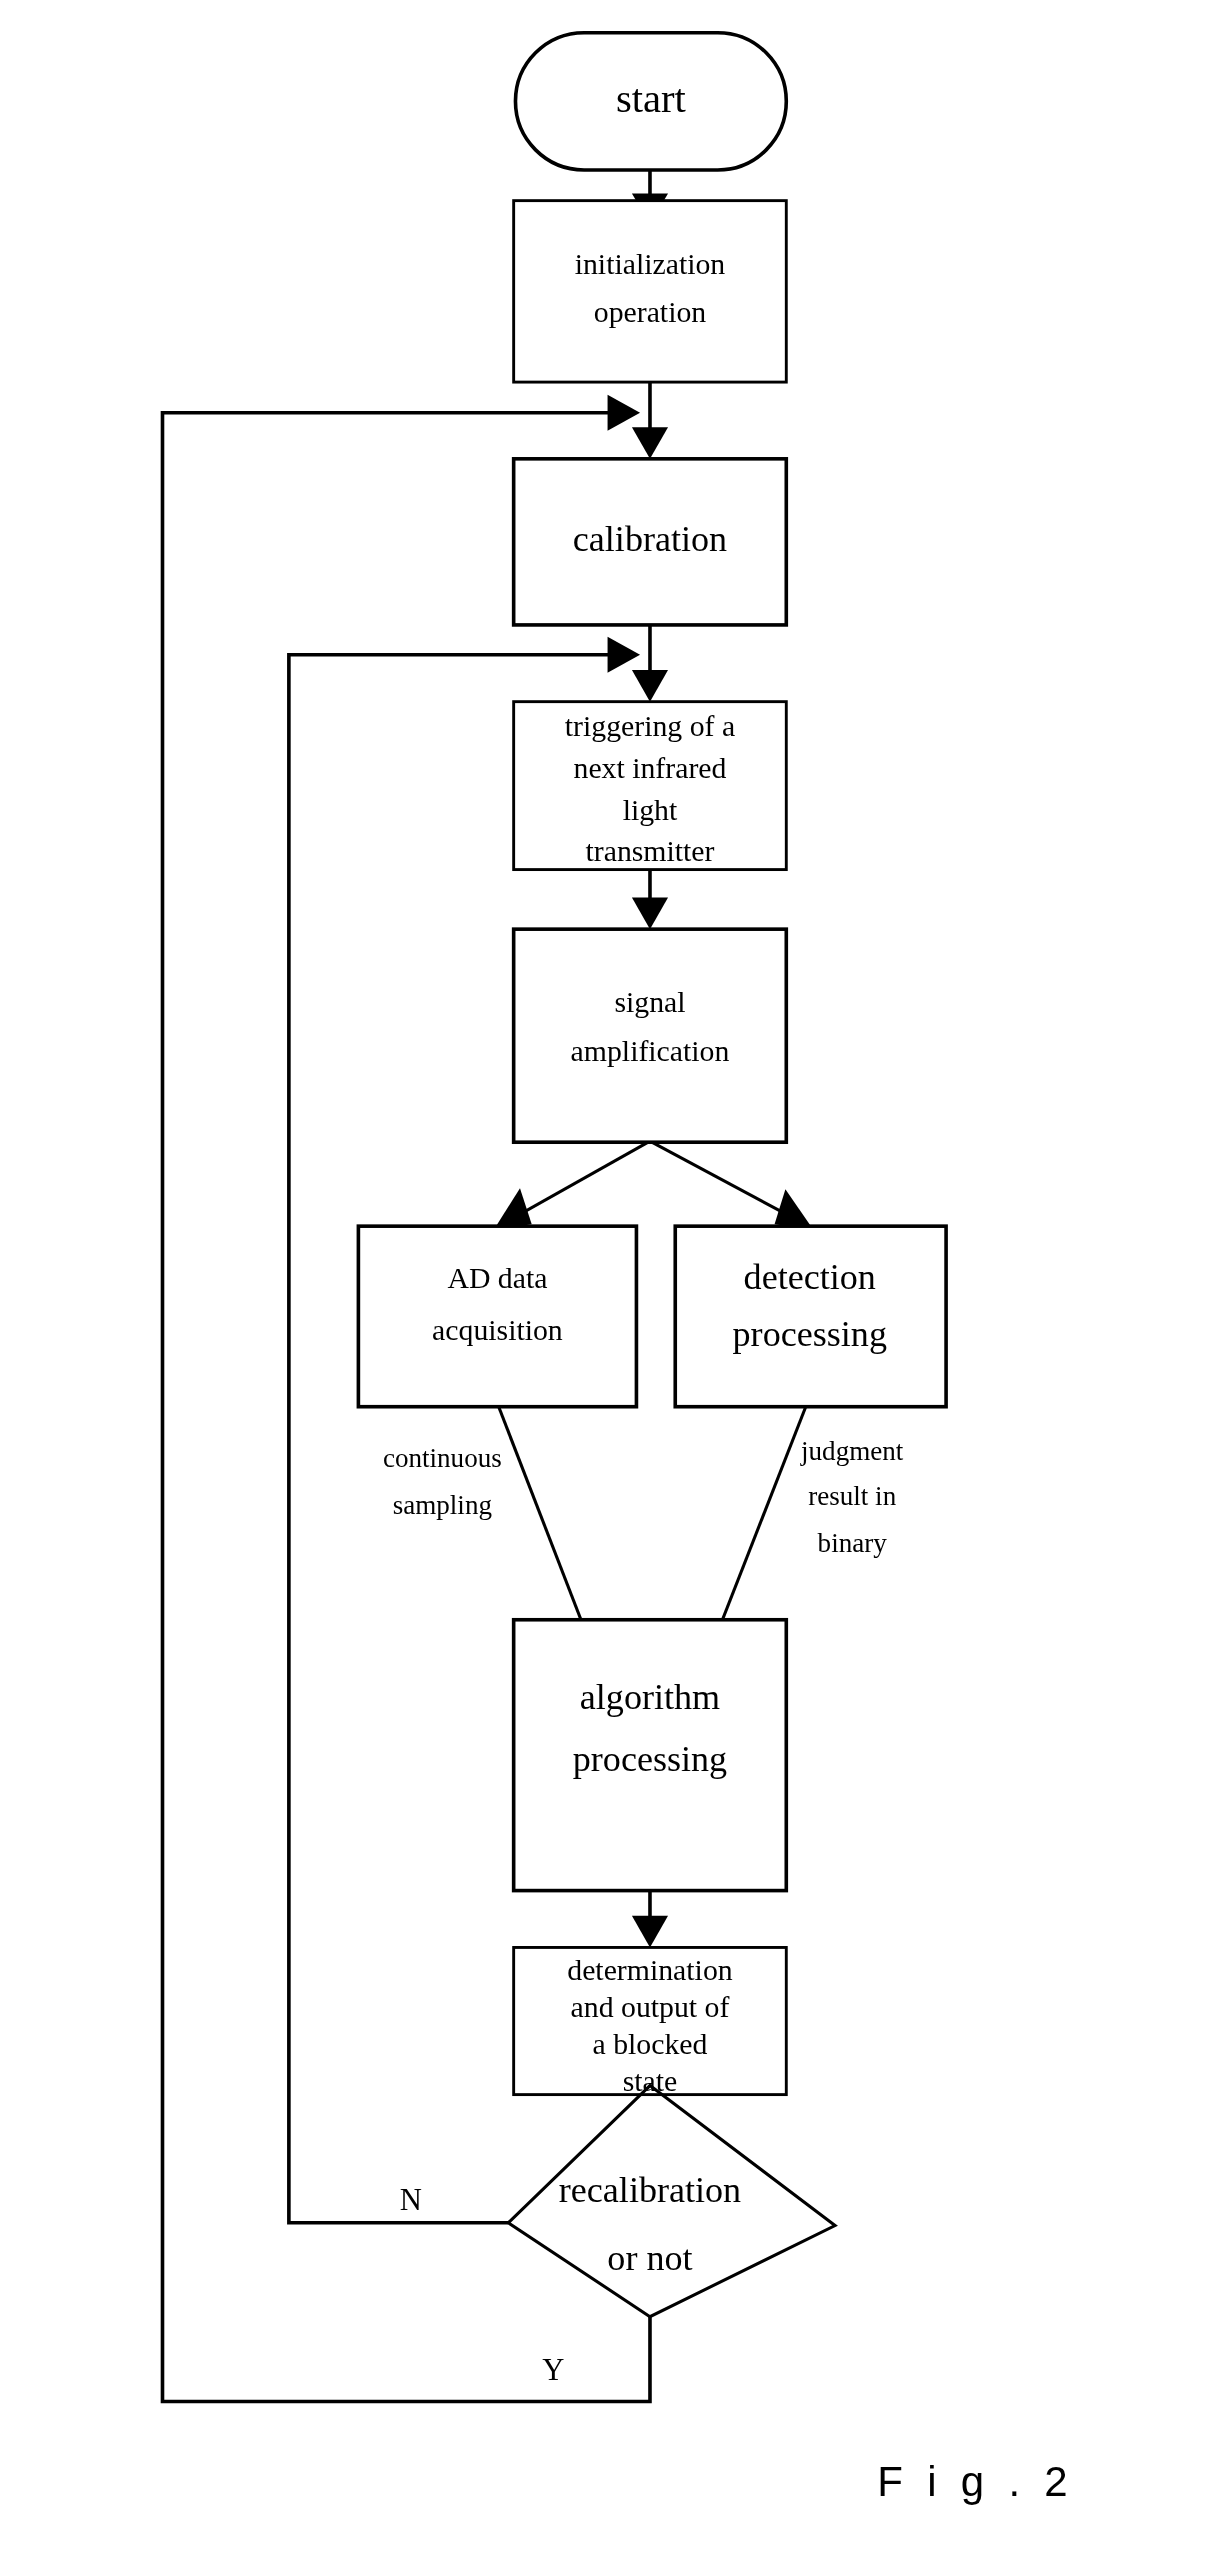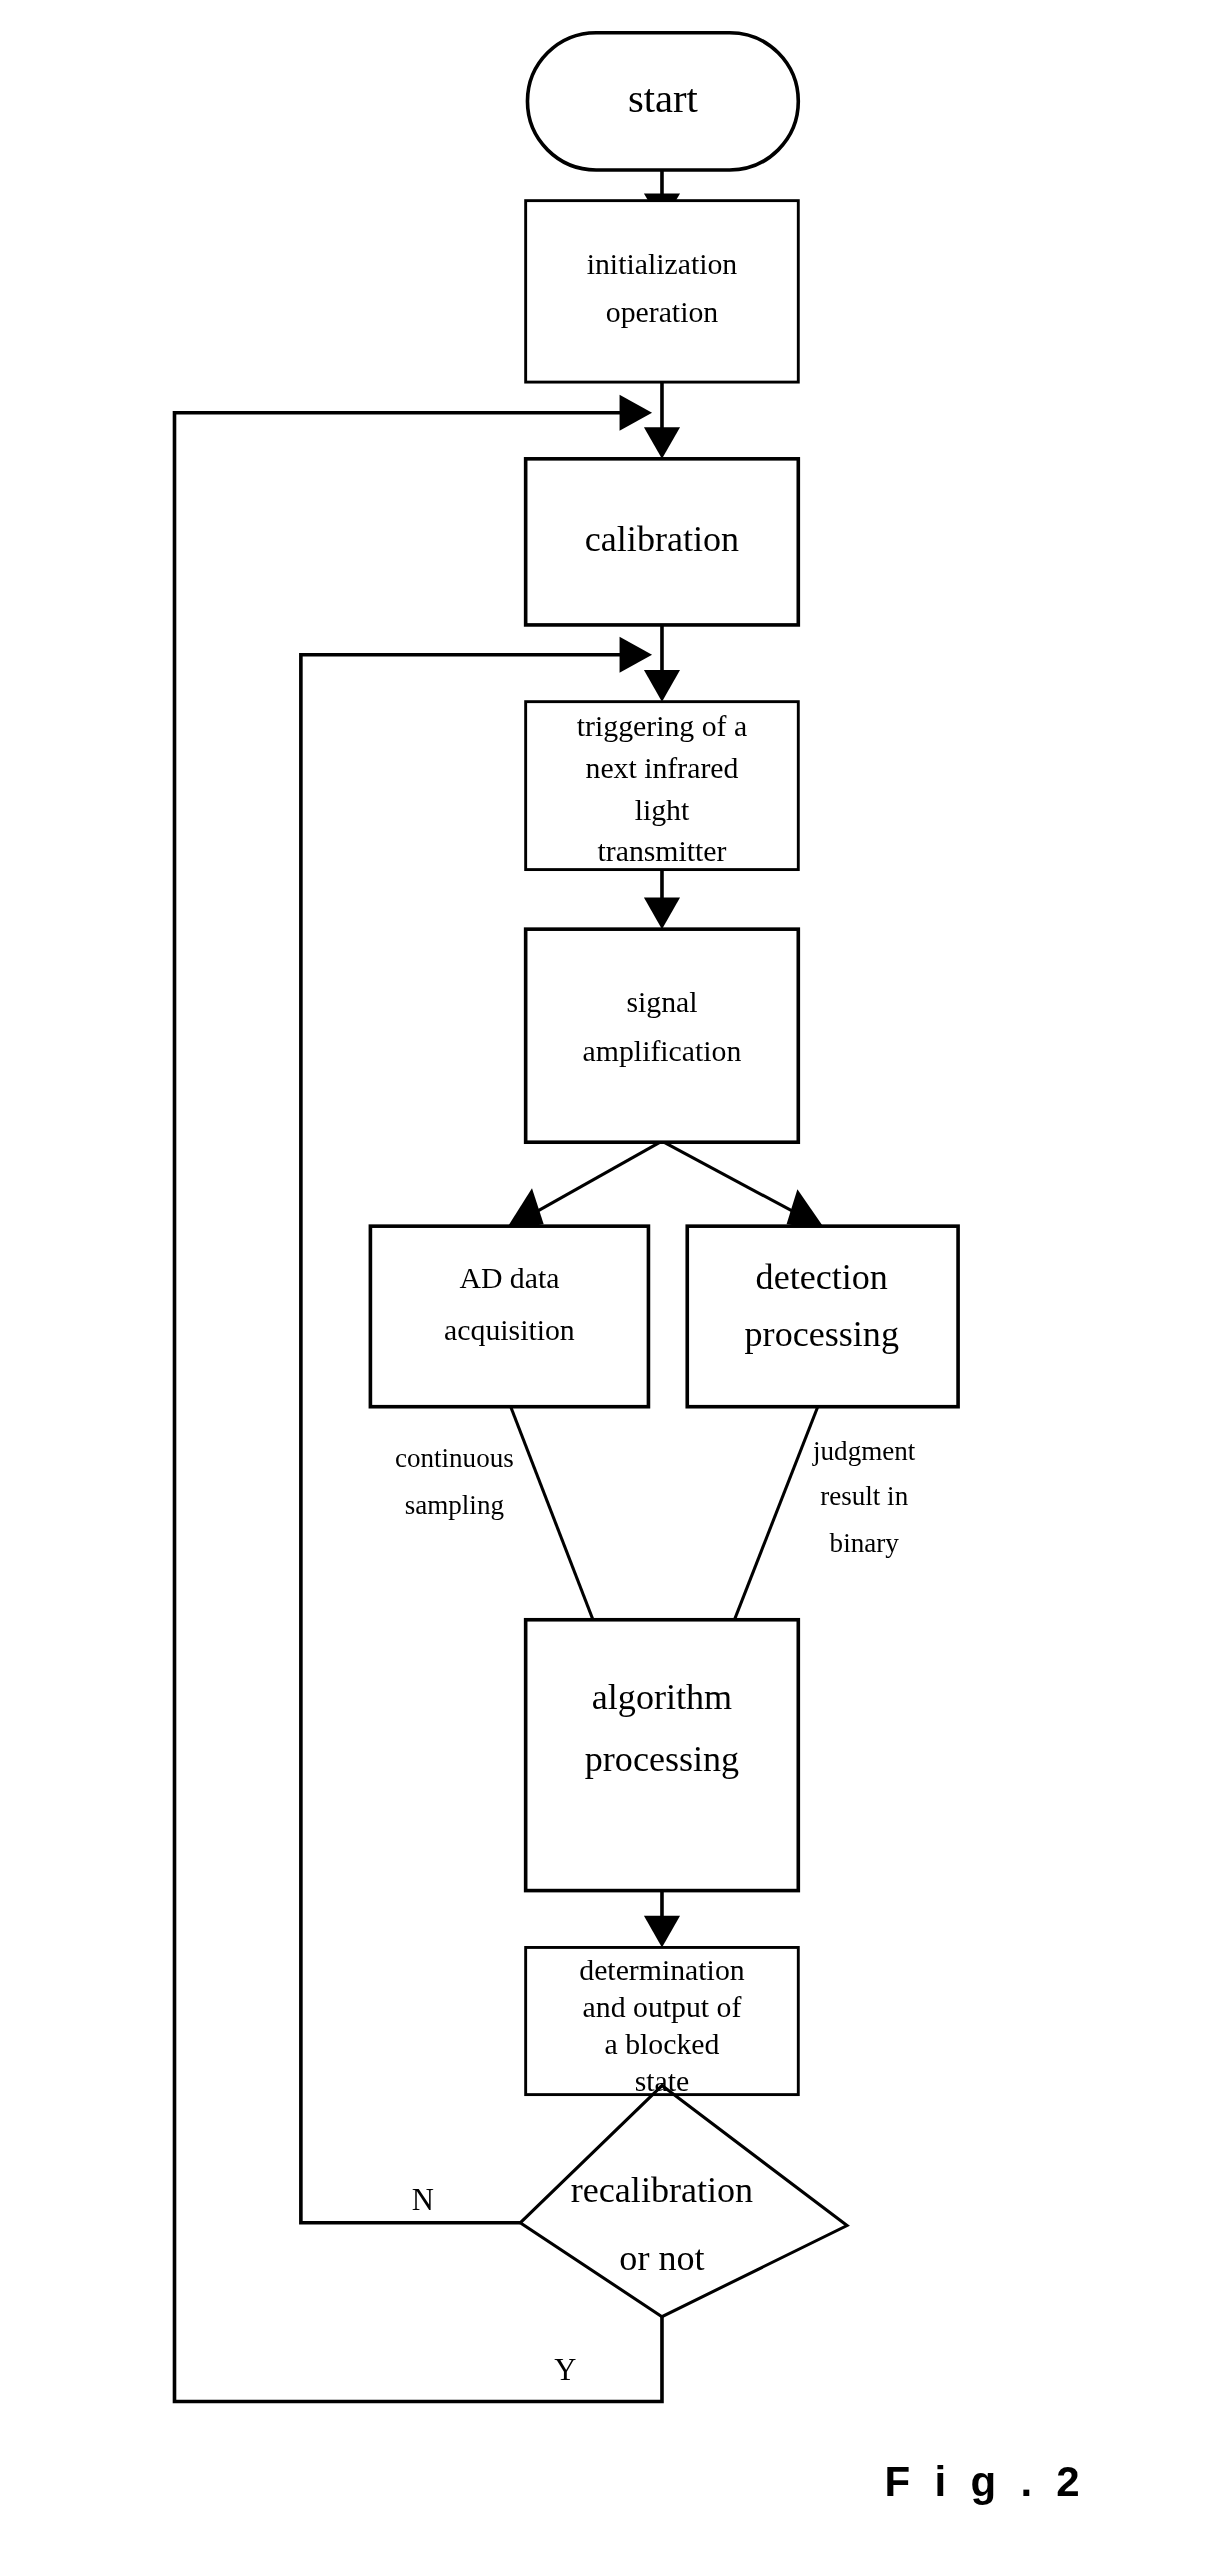--- a/index.html
+++ b/index.html
@@ -9,21 +9,21 @@
   }
   body {
     width: 1216px;
     height: 2576px;
     position: relative;
     font-family: "Liberation Serif", serif;
     overflow: hidden;
   }
   #figure-root {
     position: absolute;
-    left: 12px;
+    left: 0;
     top: 0;
     width: 1126px;
     height: 2576px;
     border-radius: 31px;
   }
   svg#flow {
     display: block;
     width: 1216px;
     height: 2576px;
   }
@@ -64,21 +64,20 @@
   .t-yn { font-size: 34px; }
   .fig-label {
     position: absolute;
     right: 52px;
     bottom: 70px;
     font-family: "Liberation Sans", sans-serif;
     font-size: 42px;
     letter-spacing: 6.3px;
     color: #000000;
     white-space: nowrap;
-    font-weight: bold;
   }
 </style>
 </head>
 <body>
 
 <div id="figure-root">
 
   <svg id="flow" viewBox="0 0 1347 2853" xmlns="http://www.w3.org/2000/svg">
 
     <g>

